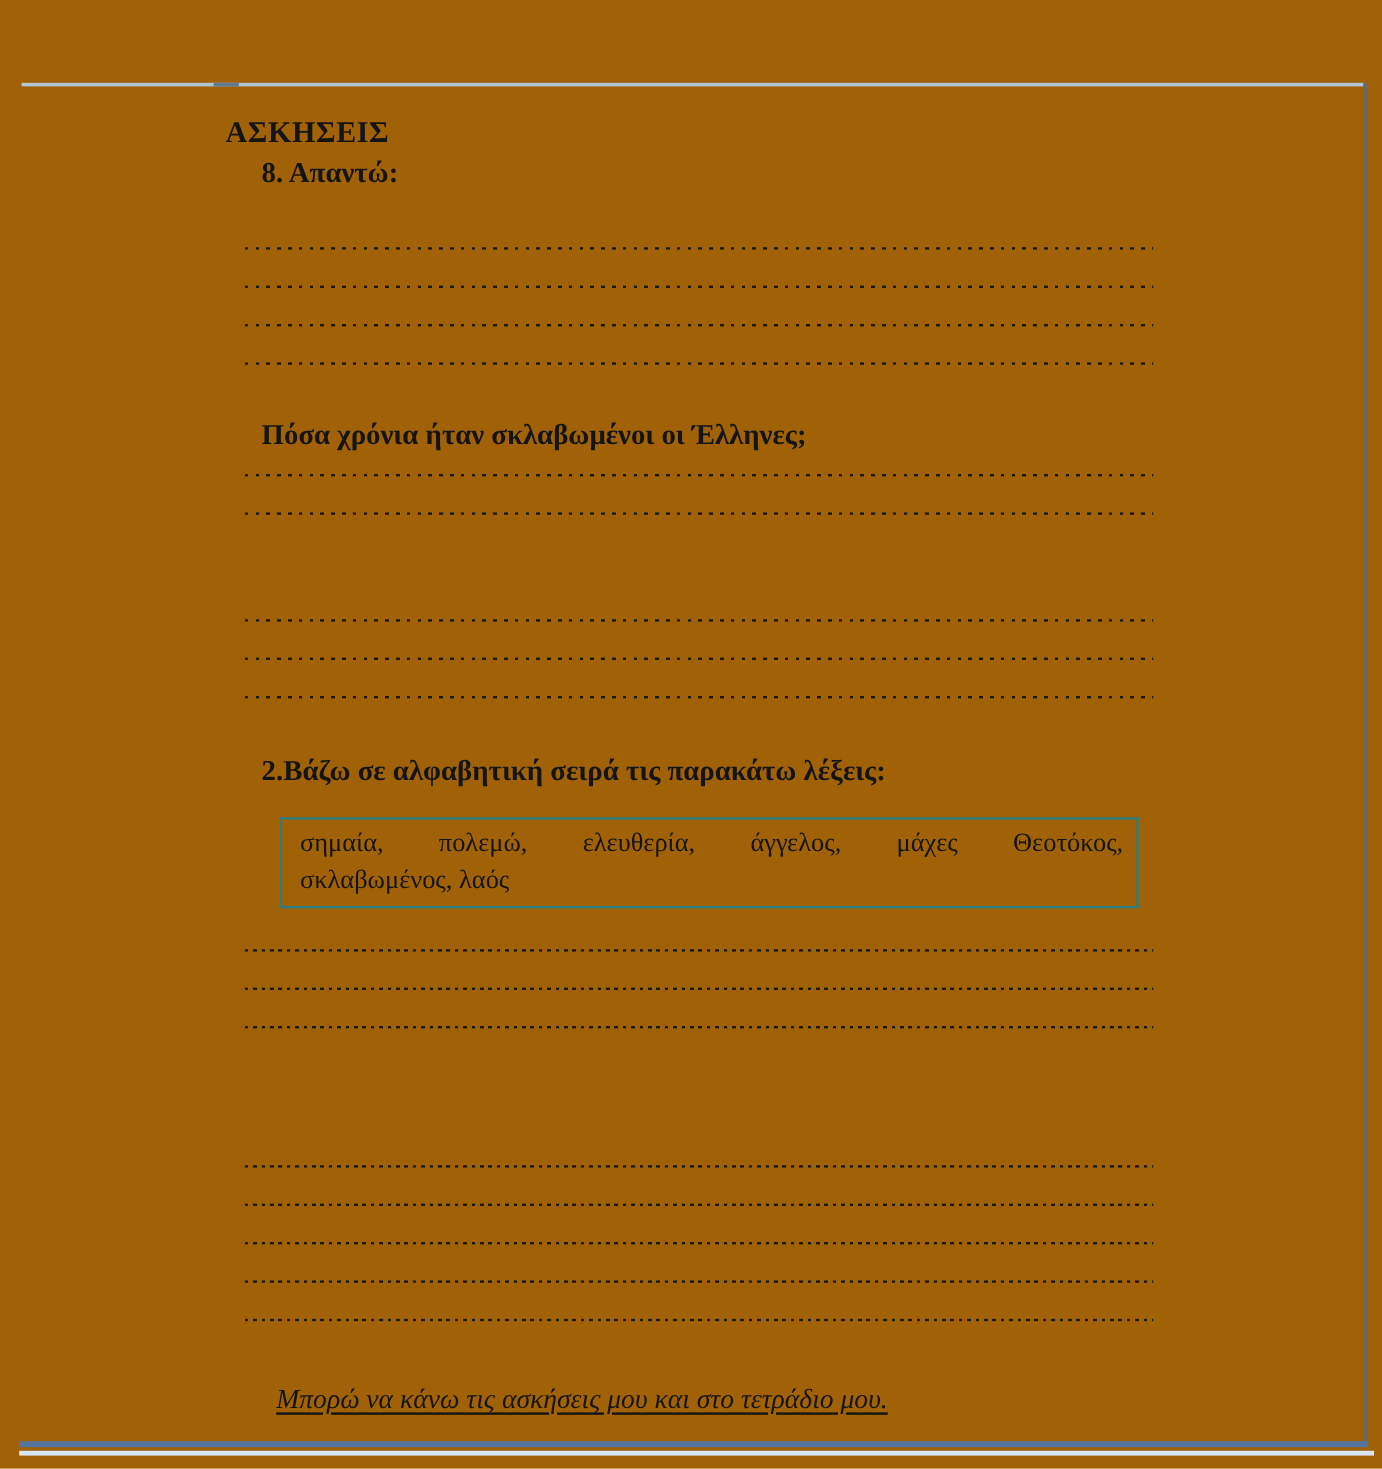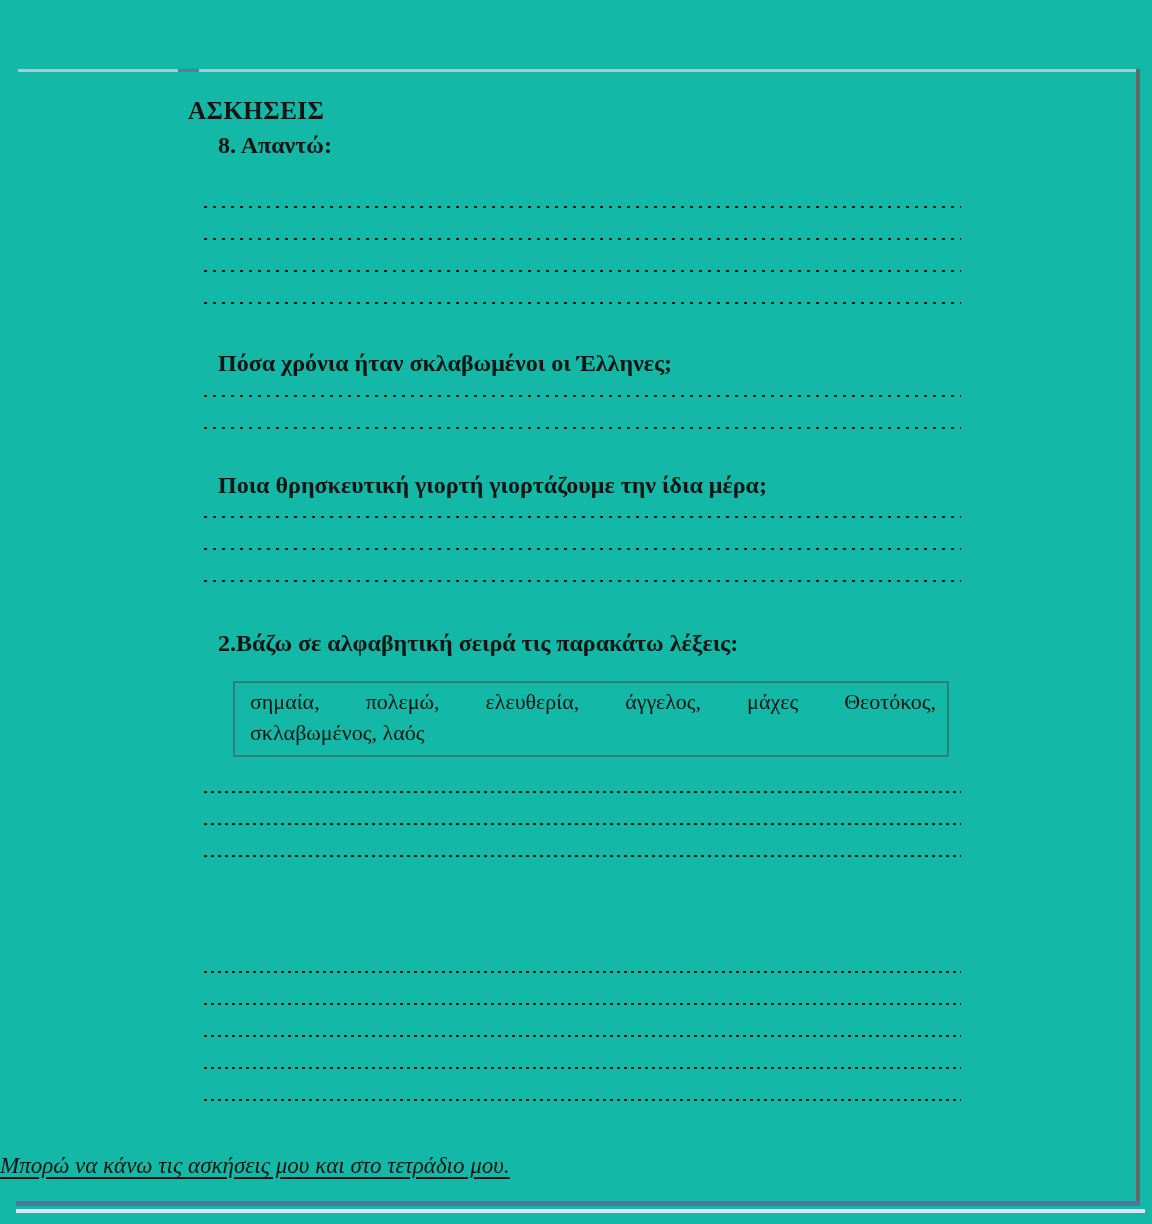--- a/index.html
+++ b/index.html
@@ -10,21 +10,21 @@
   body {
     width: 1152px;
     height: 1224px;
     font-family: "Liberation Serif", serif;
     color: #161616;
   }
   .page {
     position: relative;
     width: 1152px;
     height: 1224px;
-    background: #14b8a6;
+    background: #a16207;
     overflow: hidden;
   }
 
   
   .top-rule {
     position: absolute;
     left: 18px; top: 69px;
     width: 1119px; height: 3px;
     background: #b3c4d3;
   }
@@ -110,21 +110,21 @@
   .word-box .justified {
     text-align: justify;
     text-align-last: justify;
   }
 
   
   .footer-note {
     position: absolute;
     left: 0; top: 1153px;
     width: 970px;
-    text-align: left;
+    text-align: center;
     font-style: italic;
     font-size: 23px;
     text-decoration: underline;
     text-underline-offset: 4px;
     color: #141414;
   }
 </style>
 </head>
 <body>
 
@@ -147,21 +147,20 @@
       <div class="dotline"></div>
       <div class="dotline"></div>
     </div>
 
   <div class="abs h-bold q2">Πόσα χρόνια ήταν σκλαβωμένοι οι Έλληνες;</div>
   <div class="lines lines-q2">
       <div class="dotline"></div>
       <div class="dotline"></div>
     </div>
 
-  <div class="abs h-bold q3">Ποια θρησκευτική γιορτή γιορτάζουμε την ίδια μέρα;</div>
   <div class="lines lines-q3">
       <div class="dotline"></div>
       <div class="dotline"></div>
       <div class="dotline"></div>
     </div>
 
   <div class="abs h-bold ex2-heading">2.Βάζω σε αλφαβητική σειρά τις παρακάτω λέξεις:</div>
 
   <div class="word-box" style="border-color: rgb(47, 126, 126); padding-left: 15px;">
     <div class="justified">σημαία, πολεμώ, ελευθερία, άγγελος, μάχες Θεοτόκος,</div>

